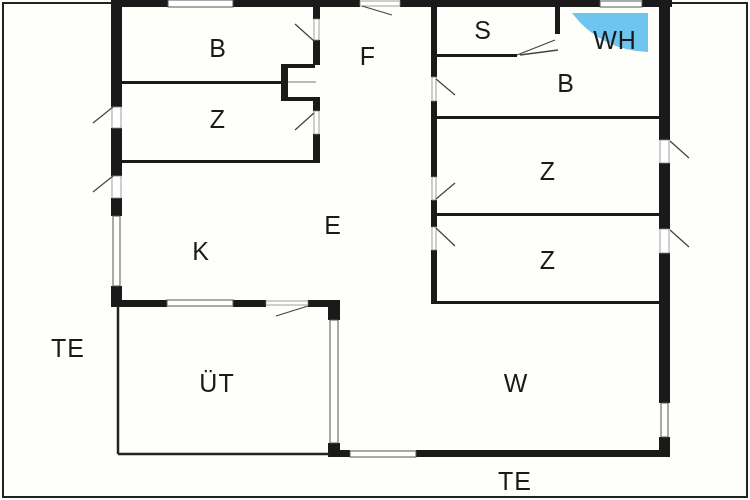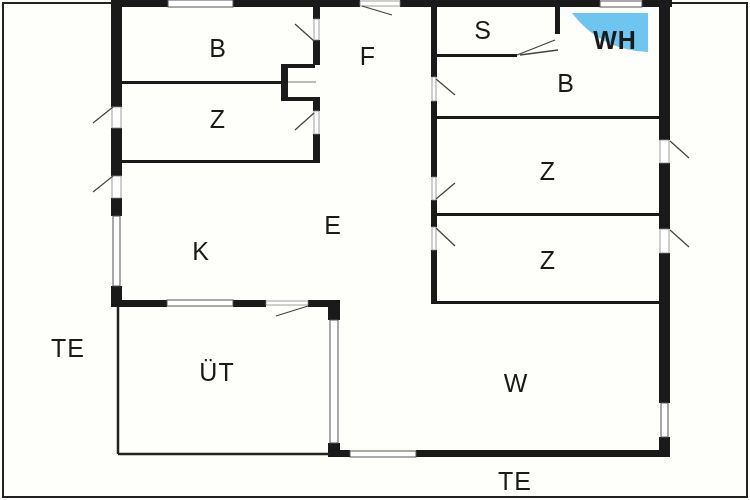--- a/index.html
+++ b/index.html
@@ -132,23 +132,23 @@
     <line x1="517" y1="55" x2="555" y2="40"></line>
     <line x1="520" y1="55" x2="558" y2="50"></line>
   </g>
 </svg>
 
 <div id="labels">
   <span class="lbl" style="left:218px;top:48px;">B</span>
   <span class="lbl" style="left:368px;top:56px;">F</span>
   <span class="lbl" style="left:218px;top:119px;">Z</span>
   <span class="lbl" style="left:483px;top:30px;">S</span>
-  <span class="lbl" style="left:615px;top:40px;font-weight:bold;">WH</span>
+  <span class="lbl" style="left:615px;top:40px;">WH</span>
   <span class="lbl" style="left:566px;top:83px;">B</span>
   <span class="lbl" style="left:548px;top:171px;">Z</span>
   <span class="lbl" style="left:333px;top:225px;">E</span>
   <span class="lbl" style="left:201px;top:251px;">K</span>
   <span class="lbl" style="left:548px;top:260px;">Z</span>
   <span class="lbl" style="left:68px;top:348px;">TE</span>
-  <span class="lbl" style="left:217px;top:372px;">ÜT</span>
+  <span class="lbl" style="left:217px;top:383px;">ÜT</span>
   <span class="lbl" style="left:516px;top:383px;">W</span>
   <span class="lbl" style="left:515px;top:481px;">TE</span>
 </div>
 
 </body></html>

